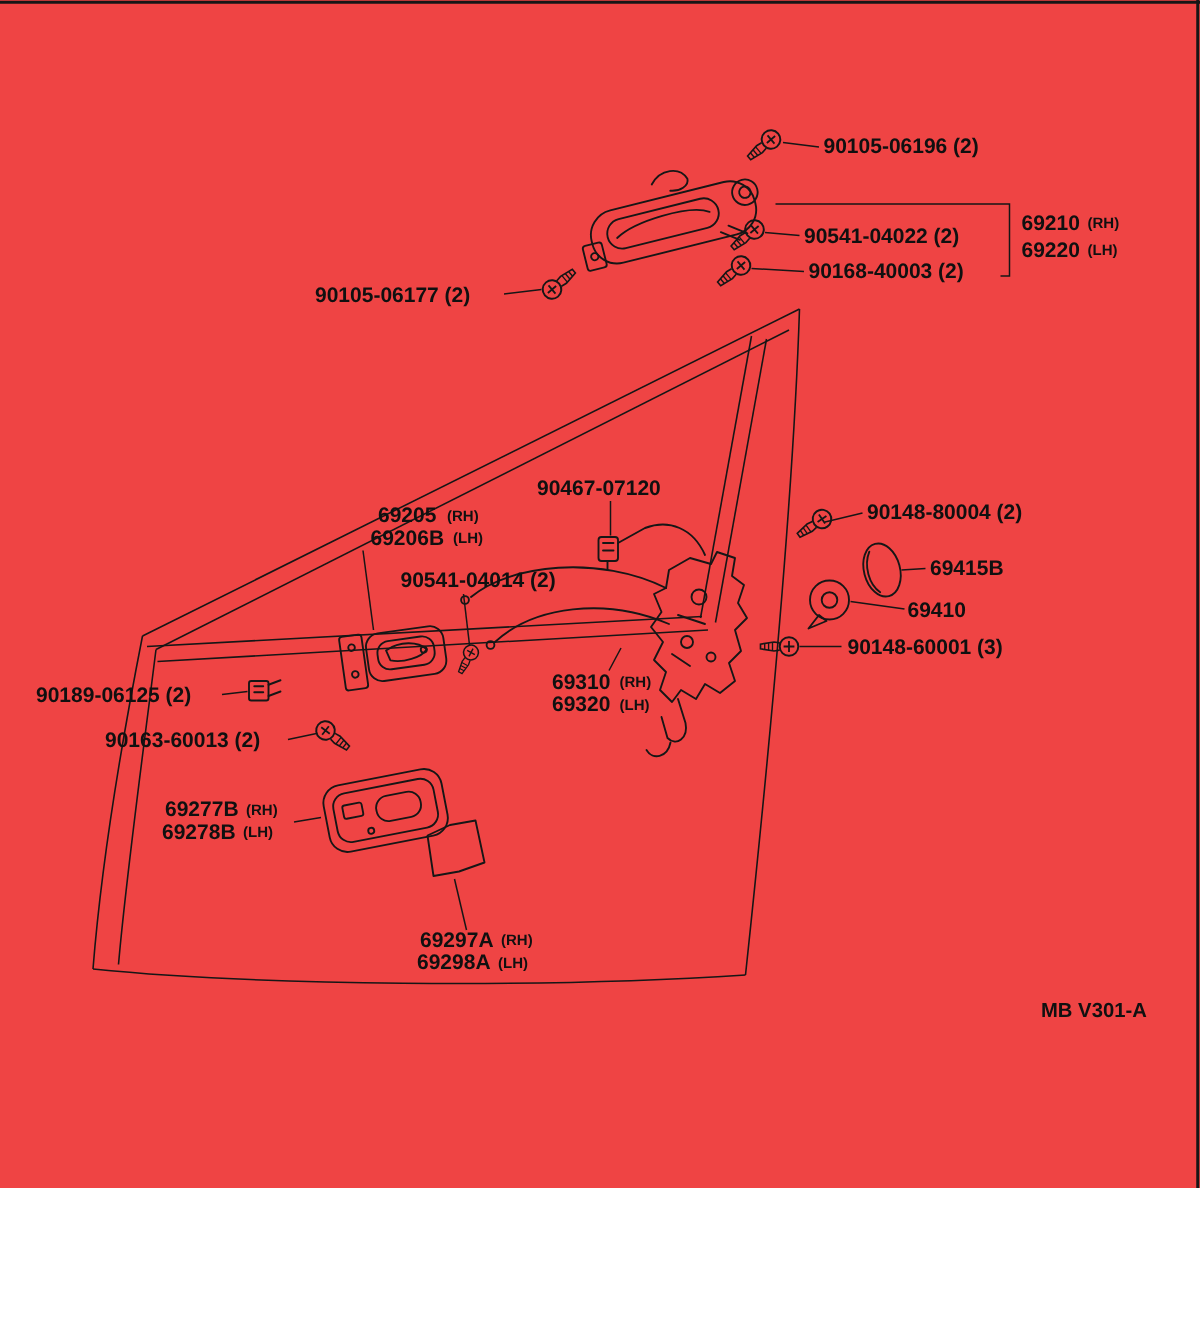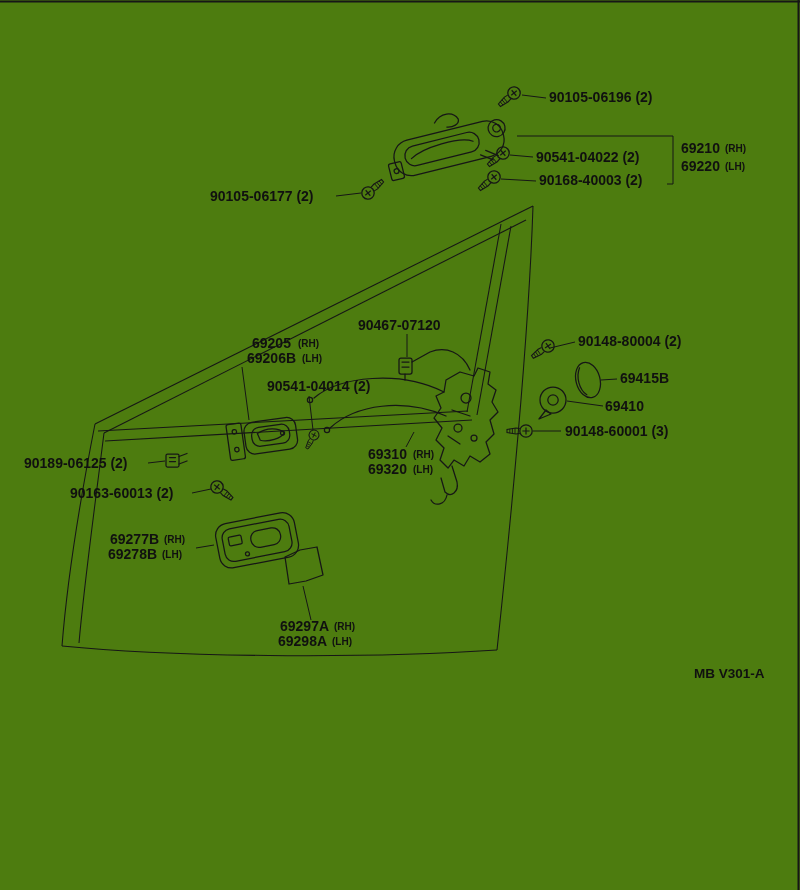--- a/index.html
+++ b/index.html
@@ -1,16 +1,16 @@
 <!DOCTYPE html>
 <html><head>
 <meta charset="utf-8">
 <style>
   html,body{margin:0;padding:0;background:#ffffff;}
-  .page{position:relative;width:800px;height:890px;background:#4d7c0f;overflow:hidden;}
+  .page{position:relative;width:800px;height:792px;background:#ef4444;overflow:hidden;}
   svg{display:block;}
   .frame-border{stroke:#161616;stroke-width:2;fill:none;}
   .outline{stroke:#161616;stroke-width:1.05;fill:none;}
   .partart{stroke:#161616;stroke-width:1.25;fill:none;stroke-linejoin:round;stroke-linecap:round;}
   .leaders{stroke:#161616;stroke-width:1;fill:none;}
   .labels text{fill:#101010;font-family:"Liberation Sans","DejaVu Sans",sans-serif;font-weight:bold;}
   .num{font-size:14px;}
   .side{font-size:10px;}
   .code{font-size:13.5px;}
 </style>

